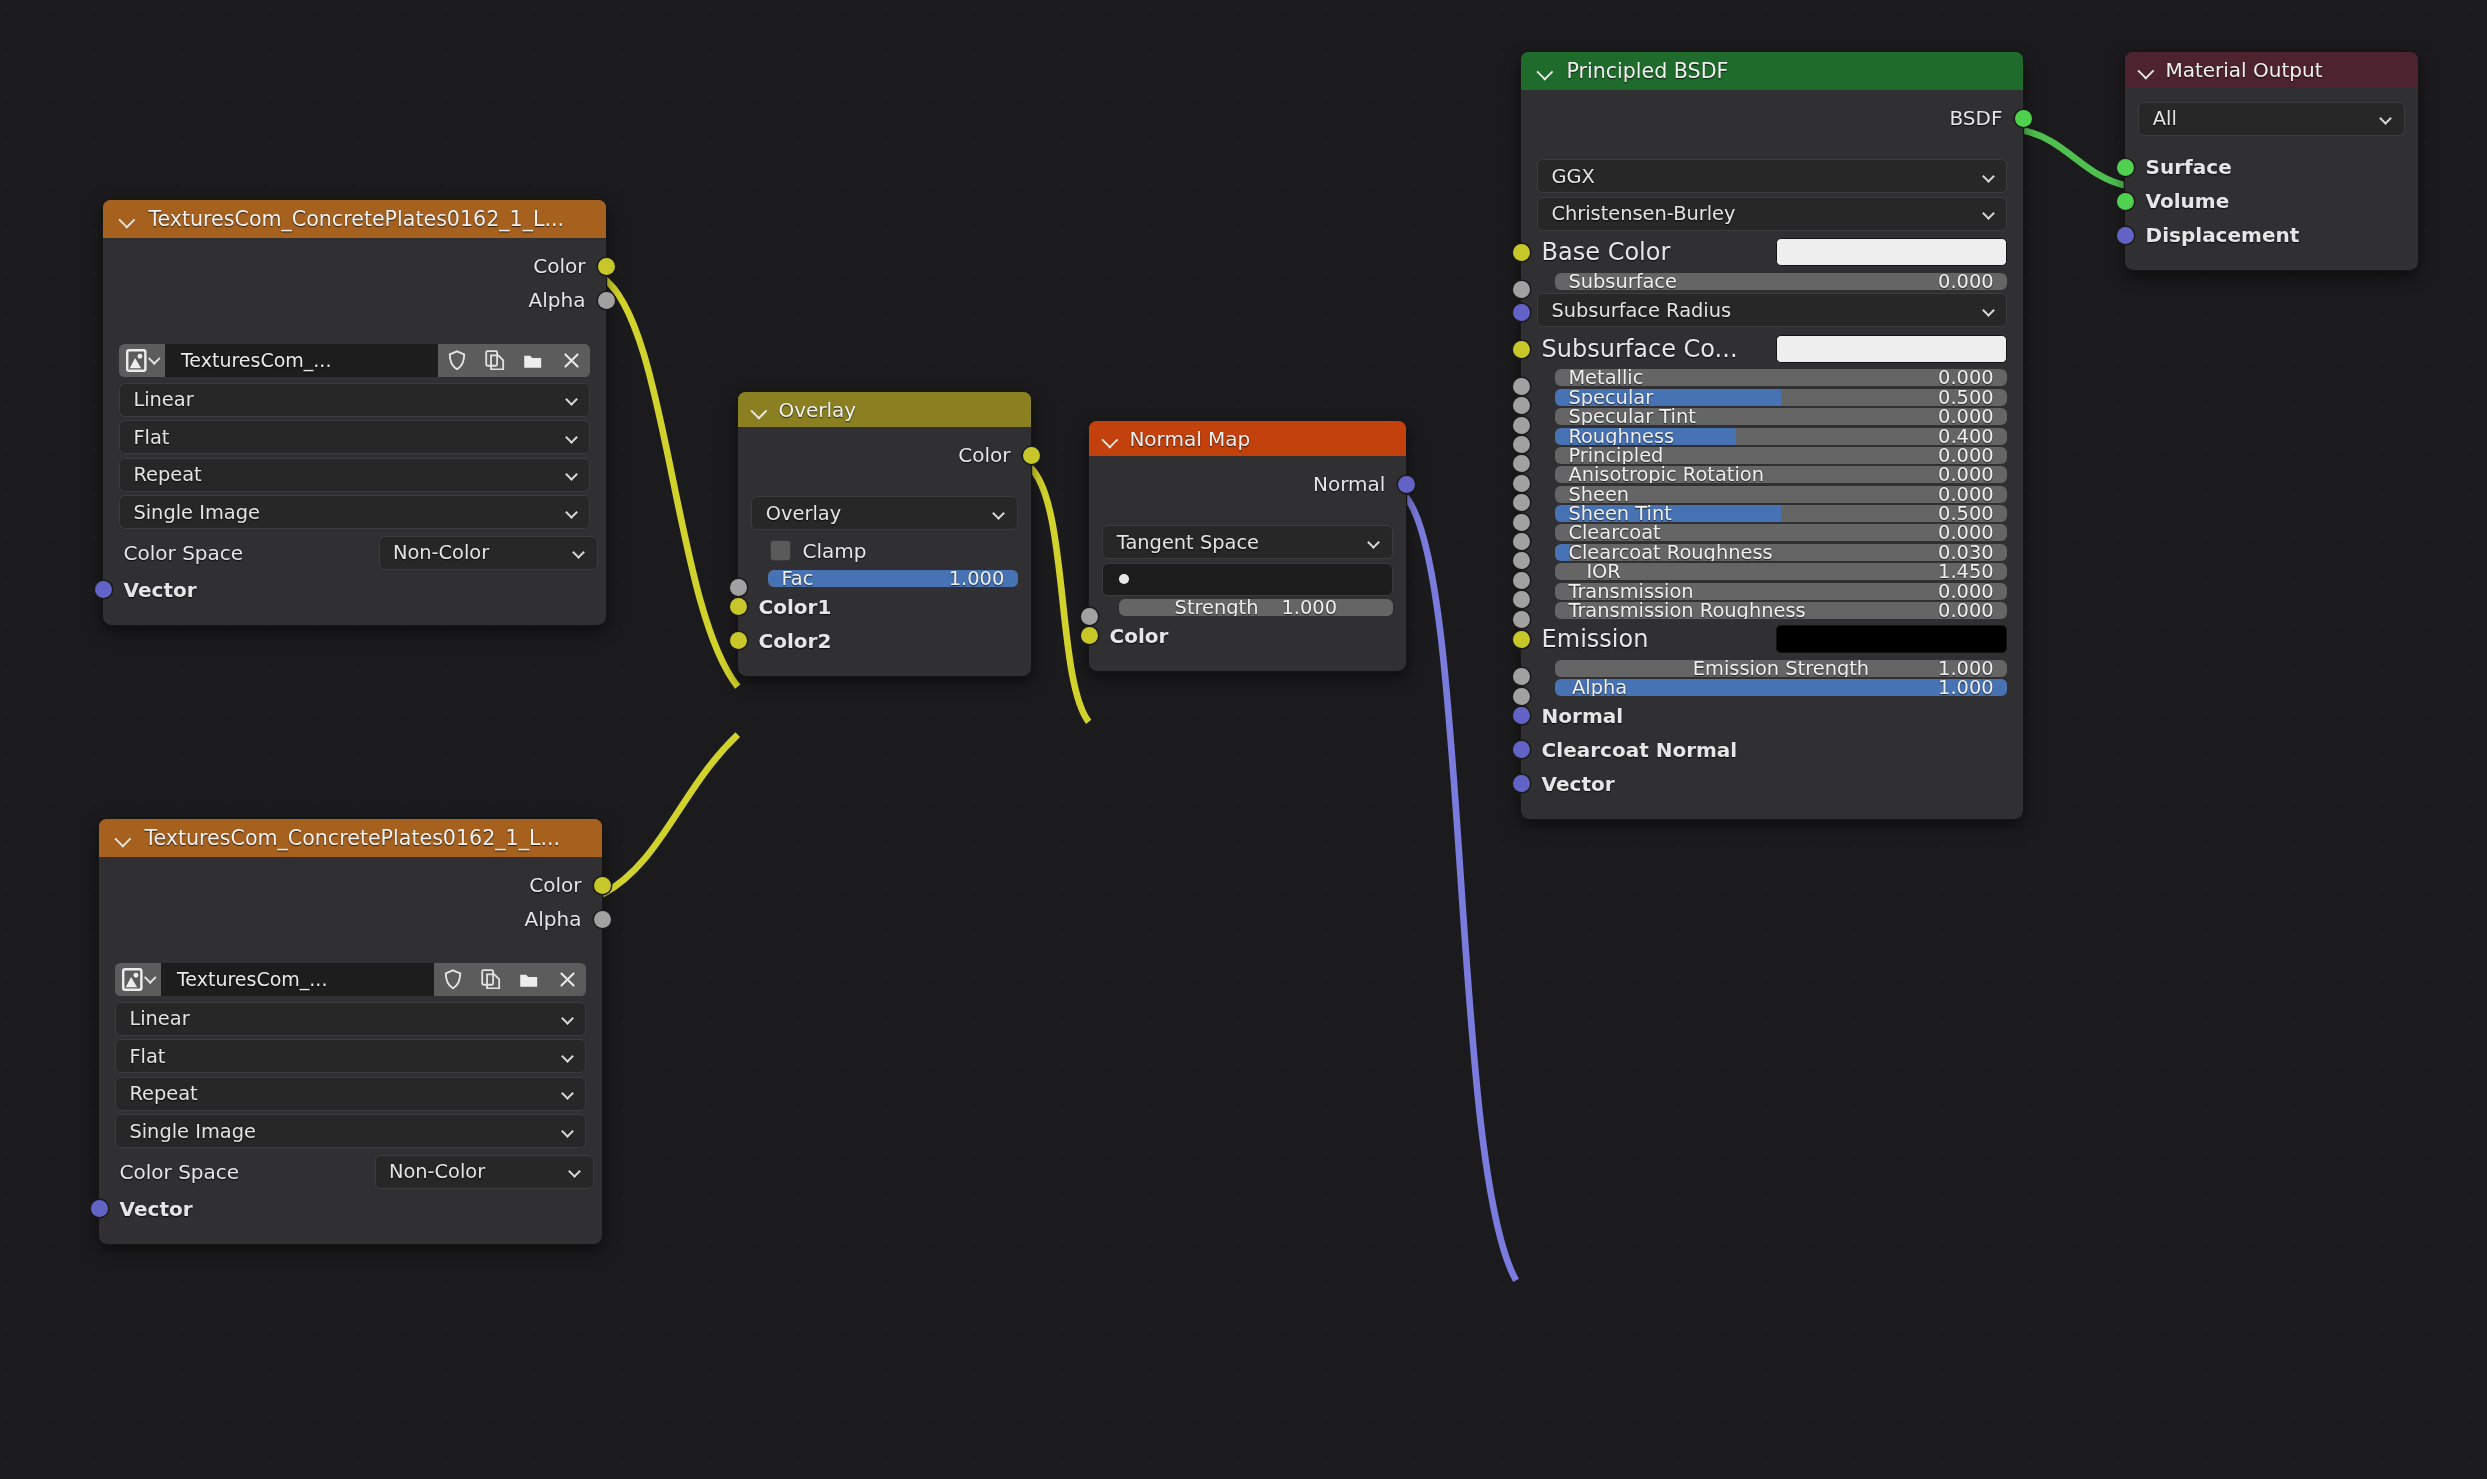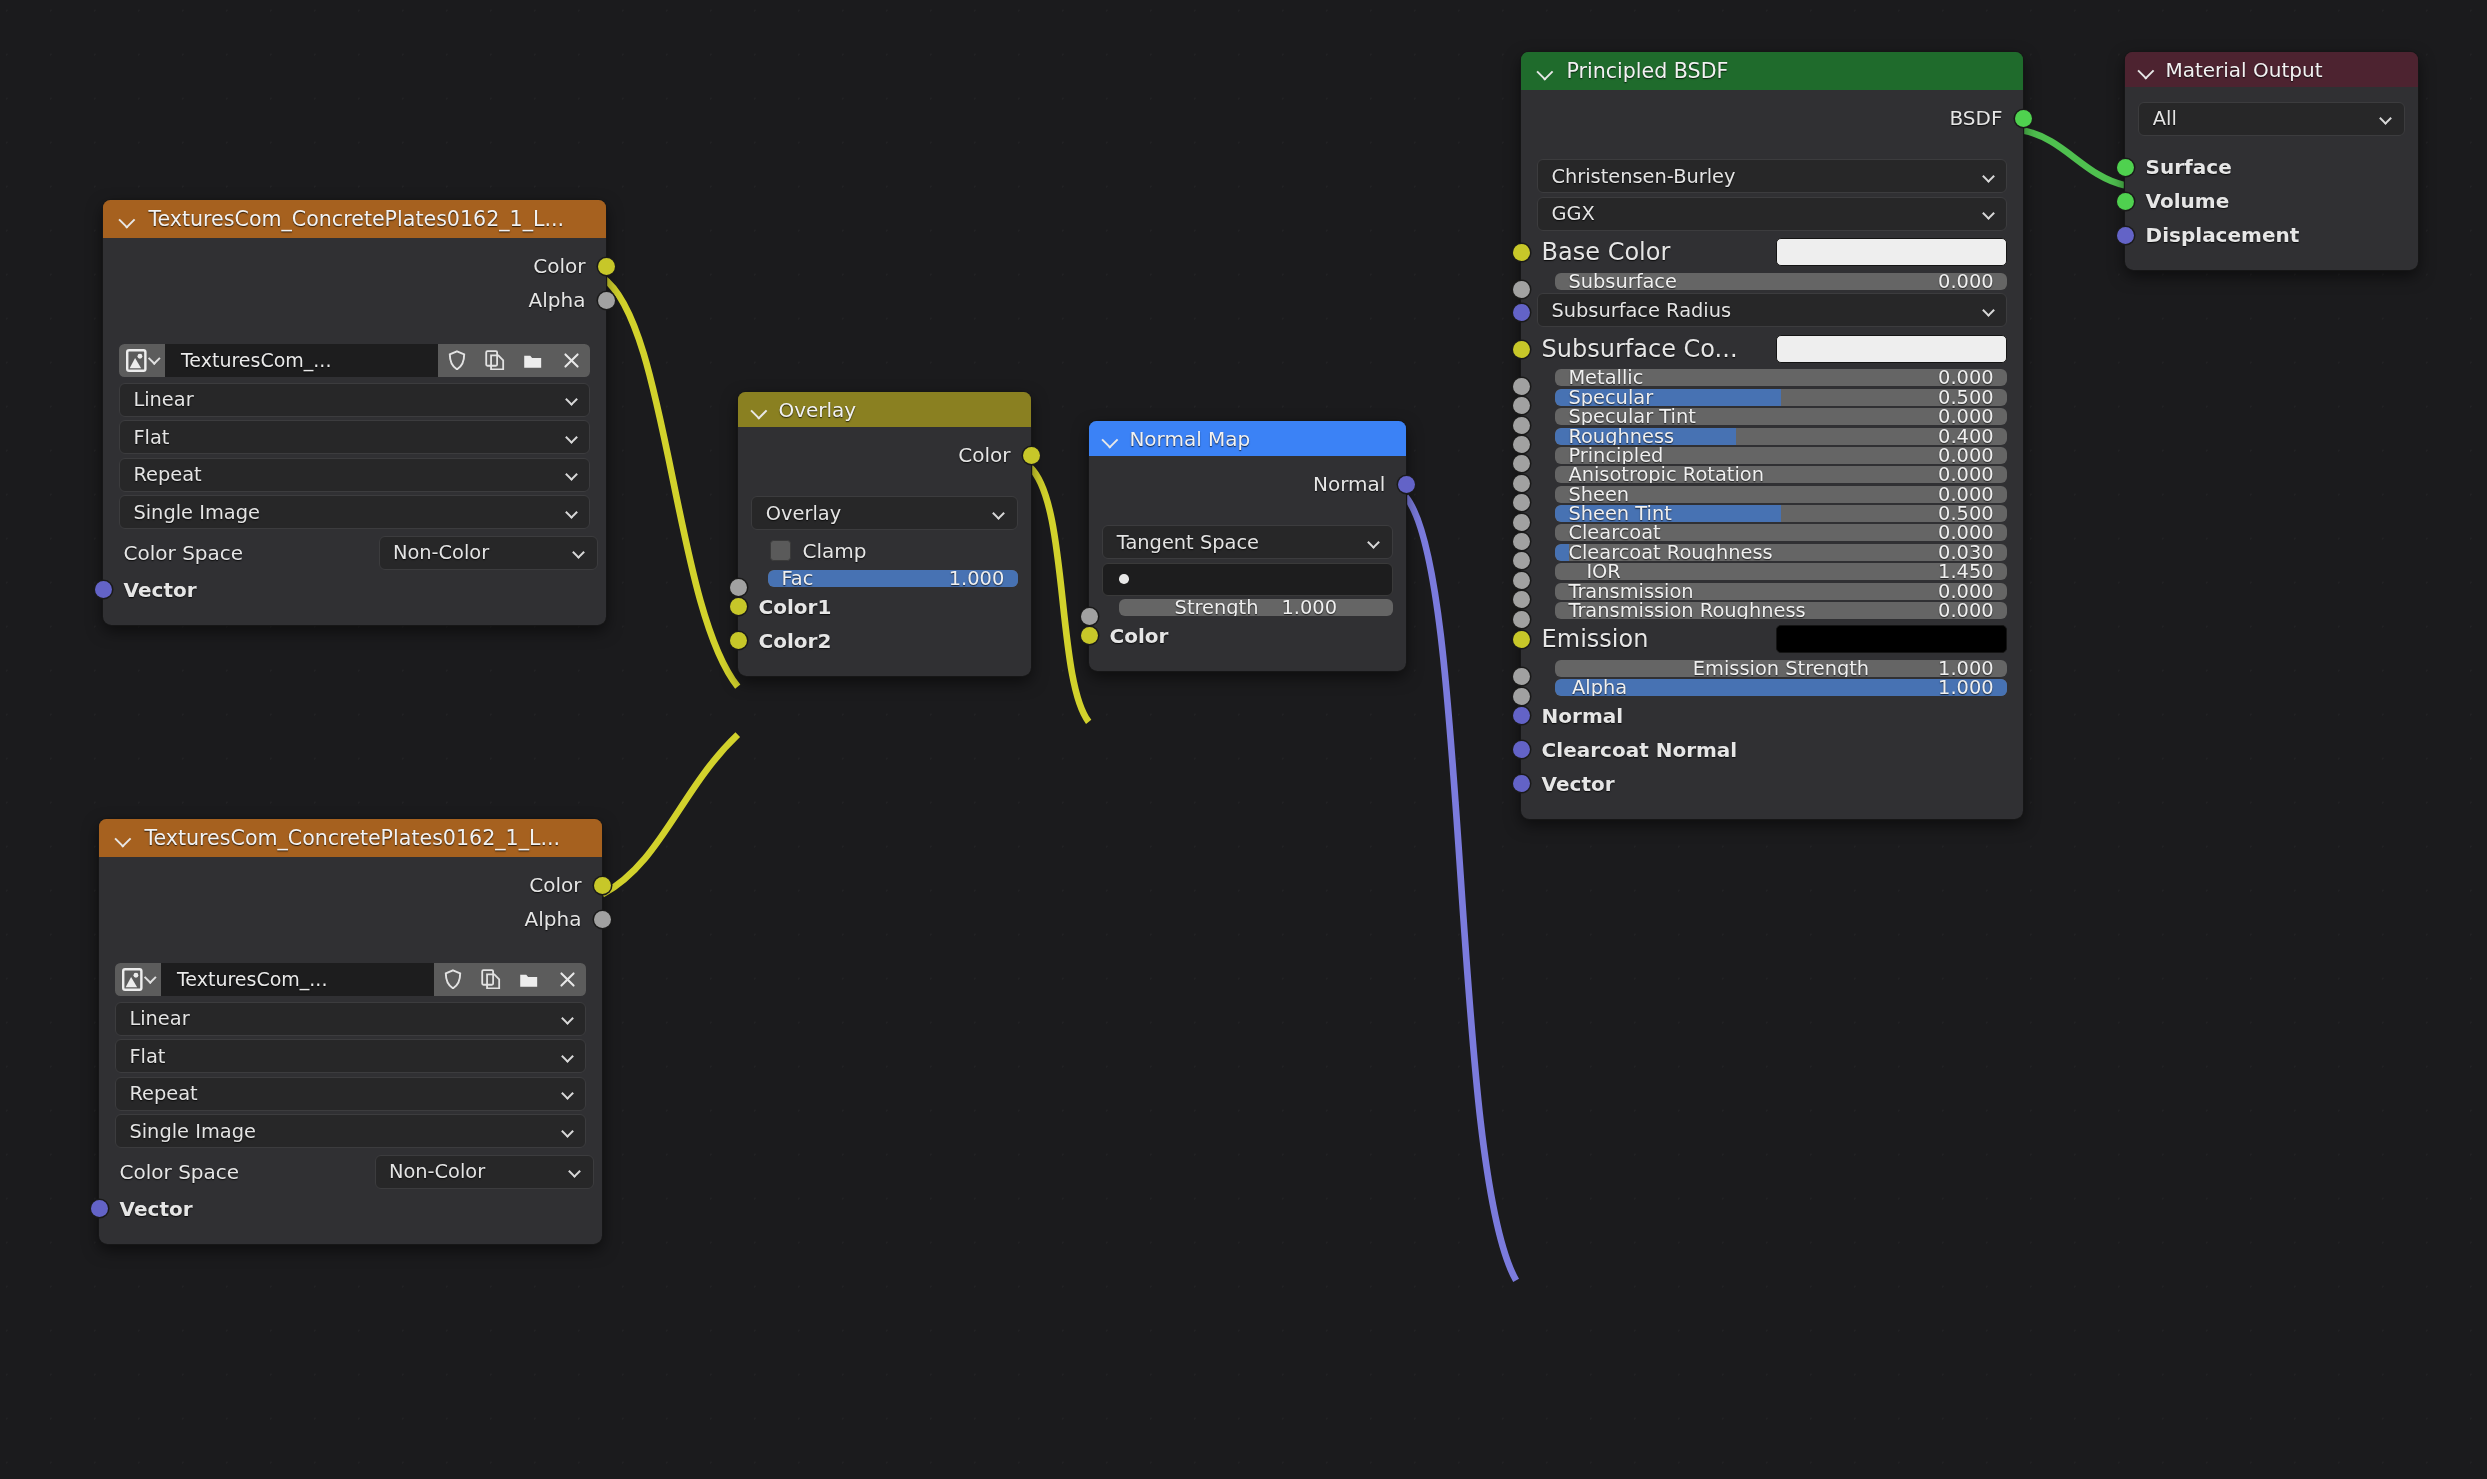--- a/index.html
+++ b/index.html
@@ -409,21 +409,21 @@
       </div>
       <div class="row row-in">
         <span class="sock yellow" style="left:-8.5px; top:8.5px;"></span>
         <span>Color2</span>
       </div>
       <div class="spacer-sm"></div>
     </div>
   </div>
 
   <div class="node" style="left:1089px; top:421px; width:317px;">
-    <div class="node-header" style="background:#3b82f6; height:35px; font-size:20px; padding-left:13.4px; gap:11px;">
+    <div class="node-header" style="background:#c2410c; height:35px; font-size:20px; padding-left:13.4px; gap:11px;">
       <span class="chev"></span>
       <span>Normal Map</span>
     </div>
     <div class="node-body">
       <div class="spacer-sm"></div>
       <div class="row row-out">
         <span class="sock purple" style="right:-8.5px; top:8.5px;"></span>
         <span>Normal</span>
       </div>
       <div class="spacer-md"></div>
@@ -462,25 +462,25 @@
     </div>
     <div class="node-body">
       <div class="spacer-sm"></div>
       <div class="row row-out">
         <span class="sock green" style="right:-8.5px; top:8.5px;"></span>
         <span>BSDF</span>
       </div>
       <div class="spacer-md"></div>
 
       <div class="dd">
+        <span>GGX</span>
+        <span class="arrow"></span>
+      </div>
+      <div class="dd">
         <span>Christensen-Burley</span>
-        <span class="arrow"></span>
-      </div>
-      <div class="dd">
-        <span>GGX</span>
         <span class="arrow"></span>
       </div>
 
       <div class="swatchrow">
         <span class="sock yellow" style="left:-8.5px; top:9.7px;"></span>
         <span>Base Color</span>
         <span class="sw" style="left:255px; right:16px; background:#eeeeee;"></span>
       </div>
 
       <div style="position:relative;">

